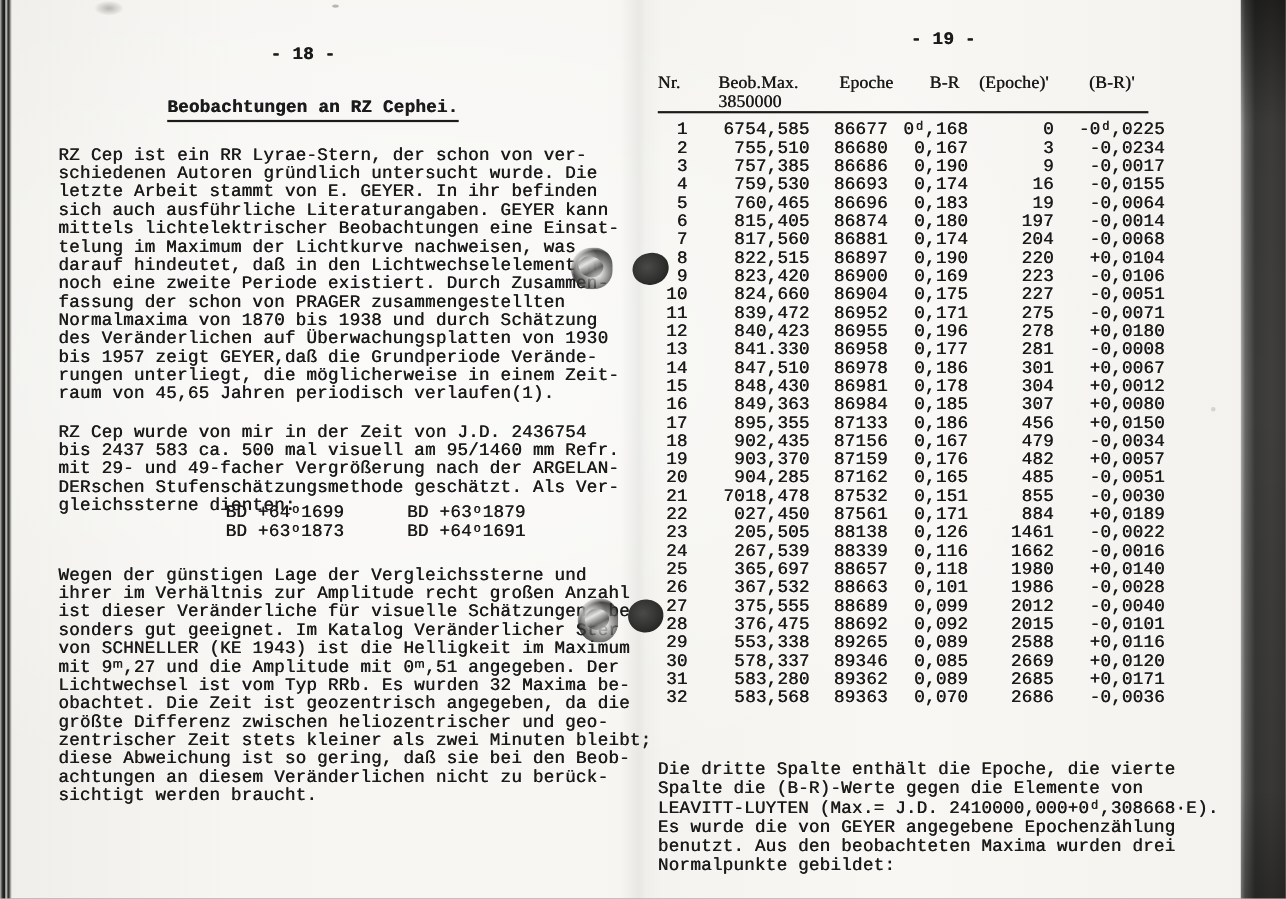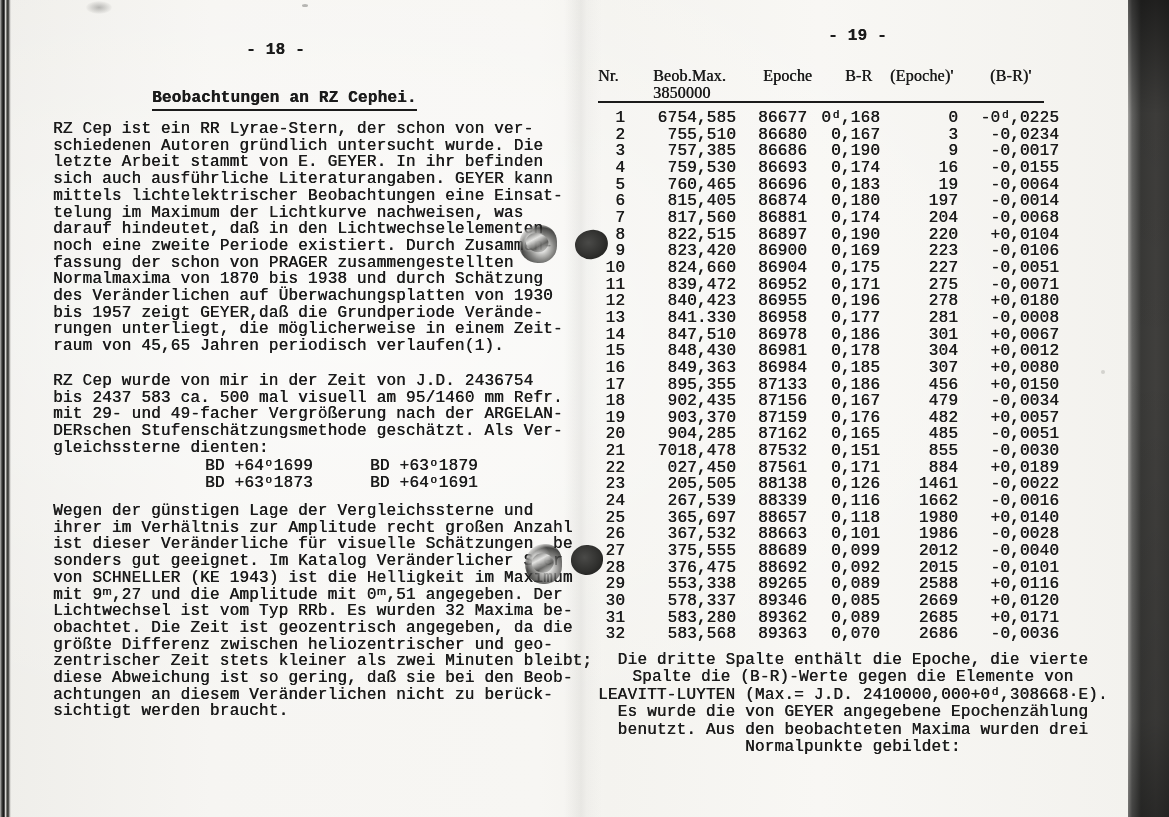--- a/index.html
+++ b/index.html
@@ -44,42 +44,42 @@
     background:radial-gradient(ellipse, rgba(70,70,68,0.35) 0%, rgba(70,70,68,0) 75%);}
   .speck{position:absolute;border-radius:50%;background:rgba(60,60,58,0.35);}
 
   
   .page{position:absolute;top:0;font-size:16px;line-height:16.7px;}
   .page-left{left:53px;width:517px;height:646px;}
   .pagenum{position:absolute;font-weight:bold;white-space:pre;}
   .pn-18{left:193px;top:42px;}
   .doc-title{position:absolute;left:99px;top:90px;font-weight:bold;white-space:pre;
     border-bottom:2px solid #1b1b1b;padding-bottom:2px;}
-  .para{position:absolute;left:0;white-space:pre;}
+  .para{position:absolute;left:0;white-space:pre;margin-top:12px;}
   .p1{top:121px;} .p2{top:373px;} .p3{top:503px;}
   .bd-col{position:absolute;white-space:pre;}
   .bd-1{left:137px;top:458px;margin-left:15px;} .bd-2{left:317px;top:458px;}
 
   
   .page-right{left:598px;width:530px;height:817px;}
   .pn-19{left:230px;top:28px;}
   .th{position:absolute;white-space:pre;font-family:Liberation Serif, serif;}
   .th-nr{left:0;top:68px;} .th-max{left:55px;top:68px;} .th-max2{left:55px;top:85px;}
   .th-ep{left:165px;top:68px;} .th-br{left:247px;top:68px;}
   .th-ep2{left:292px;top:68px;} .th-br2{left:392px;top:68px;}
   .head-rule{position:absolute;left:0;top:101px;width:446px;height:2px;background:#1b1b1b;}
   .tbody{position:absolute;left:0;top:110px;}
   .trow{display:flex;height:16.66px;white-space:pre;}
   .trow .c0{width:27px;text-align:right;}
   .trow .c1{width:111px;text-align:right;}
   .trow .c2{width:71px;text-align:right;}
   .trow .c3{width:73px;text-align:right;}
   .trow .c4{width:78px;text-align:right;}
   .trow .c5{width:101px;text-align:right;}
-  .p4{top:652px;line-height:17.4px;text-align:center;}
+  .p4{top:680px;line-height:17.4px;}
 </style>
 </head>
 <body>
 
 <div class="scan">
 
   <div class="page page-left typ">
     <div class="pagenum pn-18">- 18 -</div>
     <div class="doc-title">Beobachtungen an RZ Cephei.</div>
     <div class="para p1"><div>RZ Cep ist ein RR Lyrae-Stern, der schon von ver-</div><div>schiedenen Autoren gründlich untersucht wurde. Die</div><div>letzte Arbeit stammt von E. GEYER. In ihr befinden</div><div>sich auch ausführliche Literaturangaben. GEYER kann</div><div>mittels lichtelektrischer Beobachtungen eine Einsat-</div><div>telung im Maximum der Lichtkurve nachweisen, was</div><div>darauf hindeutet, daß in den Lichtwechselelementen</div><div>noch eine zweite Periode existiert. Durch Zusammen-</div><div>fassung der schon von PRAGER zusammengestellten</div><div>Normalmaxima von 1870 bis 1938 und durch Schätzung</div><div>des Veränderlichen auf Überwachungsplatten von 1930</div><div>bis 1957 zeigt GEYER,daß die Grundperiode Verände-</div><div>rungen unterliegt, die möglicherweise in einem Zeit-</div><div>raum von 45,65 Jahren periodisch verlaufen(1).</div></div>

